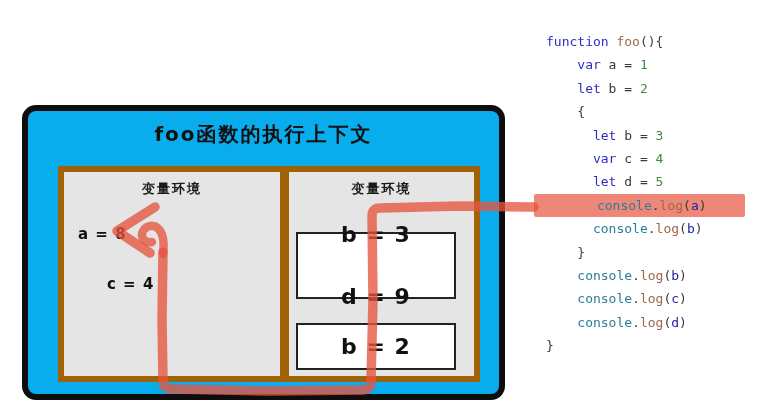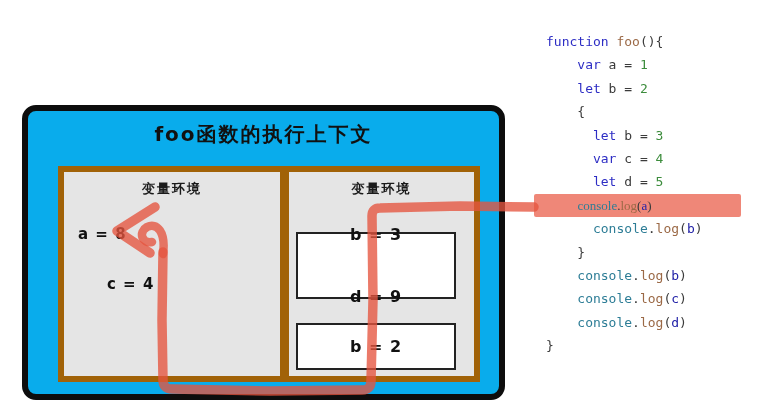--- a/index.html
+++ b/index.html
@@ -59,21 +59,21 @@
   .lex-block{
     position:absolute;
     left:7px;
     width:156px;
     border:2.5px solid #222;
     background:#fff;
     display:flex;
     flex-direction:column;
     align-items:center;
     justify-content:center;
-    font-size:16px;
+    font-size:22px;
     font-weight:bold;
     letter-spacing:1px;
     color:#111;
     line-height:22px;
     gap:40px;
   }
   .lex-block-1{ top:60px; height:63px; }
   .lex-block-2{ top:151px; height:43px;align-items:center; }
   
   #code-block{
@@ -82,24 +82,23 @@
     font-family:"DejaVu Sans Mono", monospace;
     font-size:13px;
     line-height:23.4px;
     white-space:pre;
     width:max-content;
     z-index:2;
   }
   .code-line{ position:relative; }
   .code-line.hl{
     background:rgba(234,95,75,0.75);
-    margin-left:-12px;  padding-left:24px;
+    margin-left:-12px;  padding-left:16px;
     margin-right:-38px; padding-right:38px;
     border-radius:2px;
-    font-family:Liberation Serif, serif;
   }
   
   #flow-arrow{
     position:absolute;
     left:0;top:0;
     width:779px;height:417px;
     z-index:5;
     pointer-events:none;
   }
   #flow-arrow path, #flow-arrow circle{

